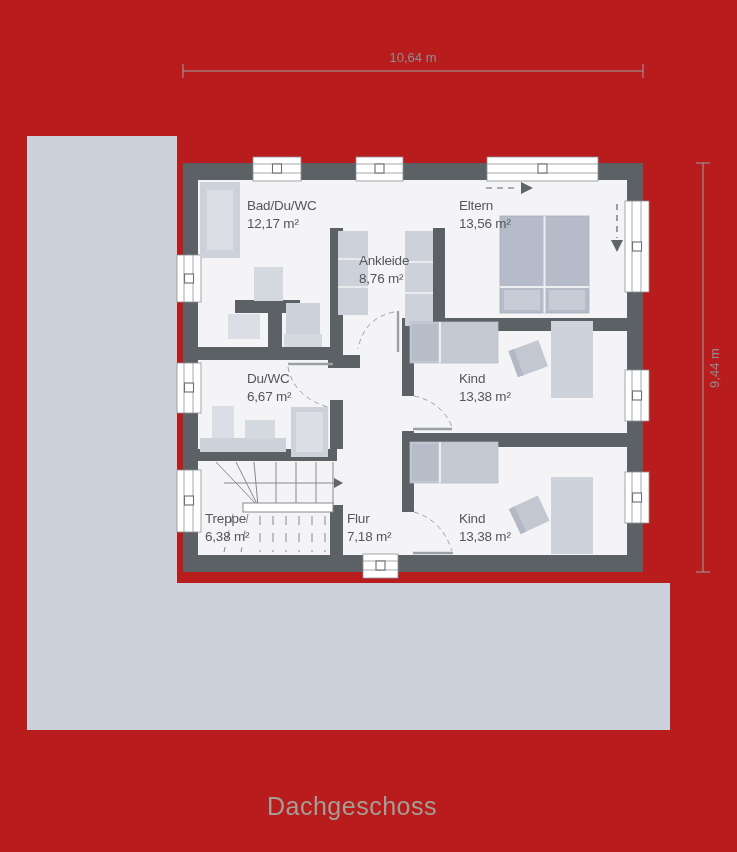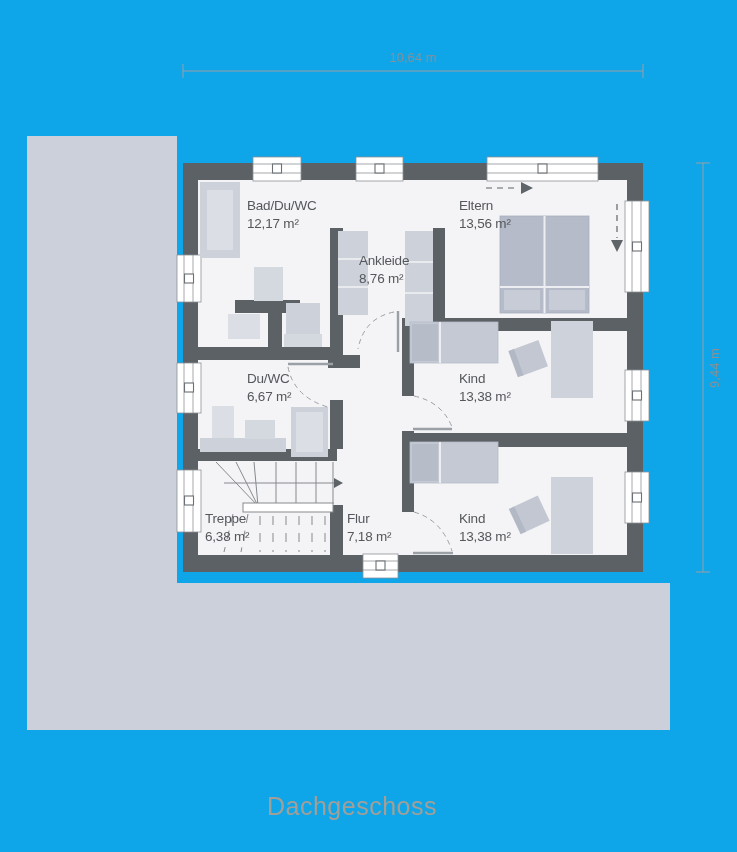--- a/index.html
+++ b/index.html
@@ -1,16 +1,16 @@
 <!DOCTYPE html>
 <html><head>
 <meta charset="utf-8">
 <style>
   html,body{margin:0;padding:0;background:#ffffff;}
-  .stage{position:relative;width:737px;height:852px;background:#0ea5e9;overflow:hidden;
+  .stage{position:relative;width:737px;height:852px;background:#b91c1c;overflow:hidden;
          font-family:"Liberation Sans", sans-serif;}
   svg{display:block}
   .room-name, .room-area{font-family:"Liberation Sans", sans-serif;font-size:13.5px;
         fill:#54575b;letter-spacing:-0.2px;}
   .dim-label{font-family:"Liberation Sans", sans-serif;font-size:13px;fill:#8b9094;}
   .plan-title{font-family:"Liberation Sans", sans-serif;font-size:25px;fill:#a49f96;letter-spacing:0.5px;}
   .wall{fill:#5c6165;}
   .floor{fill:#f4f4f6;}
   .bg-area{fill:#cbd0da;}
   .win{fill:#ffffff;stroke:#8d9296;stroke-width:0.8;}

